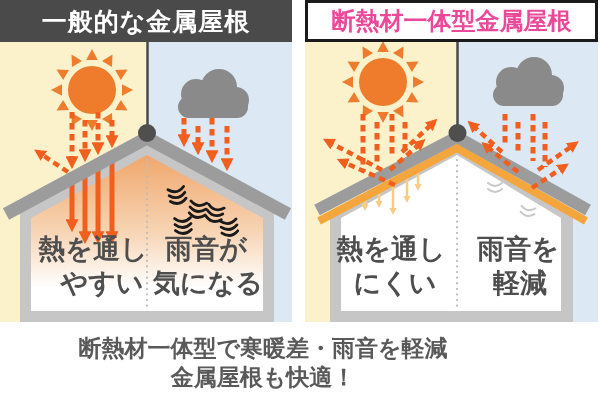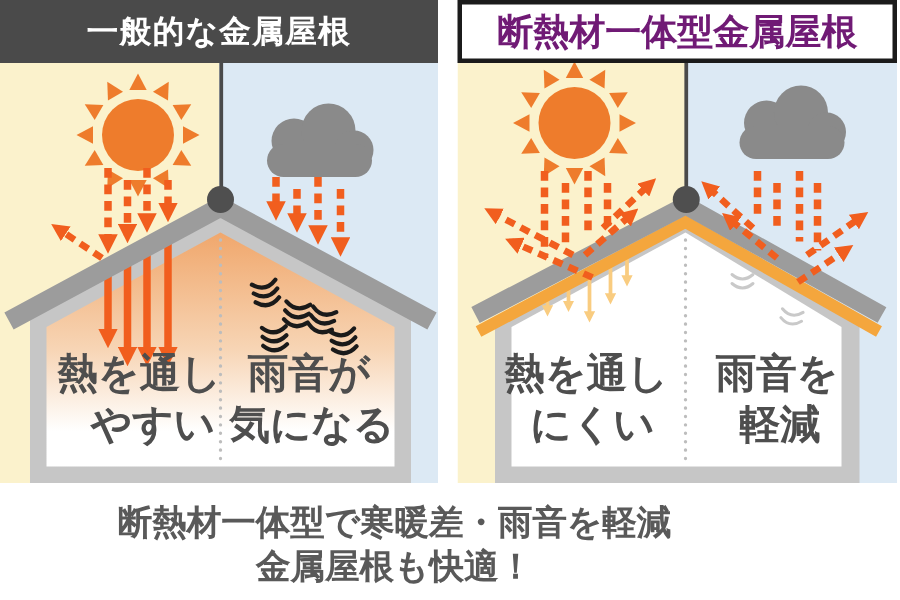--- a/index.html
+++ b/index.html
@@ -1,21 +1,21 @@
 <!DOCTYPE html>
 <html style="--sun-bg: #FBF2CC; --rain-bg: #DCE9F4; --sun: #EE7C2C; --arrow: #F15E1E; --cloud: #8A8A8A; --roof: #9C9C9C; --wall: #C6C6C6; --insulation: #F4A63D; --header-bar: #4A4A4A; --label-text: #4E4E4E; --caption-text: #595959; --faint-arrow: #F9CC80; --sound-wave: #1A1A1A;"><head>
 <meta charset="utf-8">
 <style>
   html,body{margin:0;padding:0;background:#fff;}
   .stage{position:relative;width:600px;height:400px;background:#fff;overflow:hidden;
          font-family:"Liberation Sans","DejaVu Sans",sans-serif;}
   .panel-header{position:absolute;top:0;height:42px;display:flex;align-items:center;justify-content:center;
-                font-weight:bold;font-size:21px;letter-spacing:1px;box-sizing:border-box;white-space:nowrap;}
+                font-weight:bold;font-size:25px;letter-spacing:1px;box-sizing:border-box;white-space:nowrap;}
   .hdr-left{left:0;width:292px;background:var(--header-bar);color:#ffffff;}
-  .hdr-right{left:305px;width:293px;background:#fff;border:3px solid #1b1b1b;color:#701a75;font-size:24px;letter-spacing:0;}
+  .hdr-right{left:305px;width:293px;background:#fff;border:3px solid #1b1b1b;color:#ec4899;font-size:24px;letter-spacing:0;}
   .scene{position:absolute;top:42px;}
   .scene-left{left:0;}
   .scene-right{left:305px;}
   .caption{position:absolute;top:334px;left:0;width:526px;text-align:center;font-weight:bold;
            color:var(--caption-text);font-size:23px;line-height:29px;}
   
   .sun-bg{fill:var(--sun-bg);}
   .rain-bg{fill:var(--rain-bg);}
   .sun-fill{fill:var(--sun);}
   .cloud-fill{fill:var(--cloud);}

